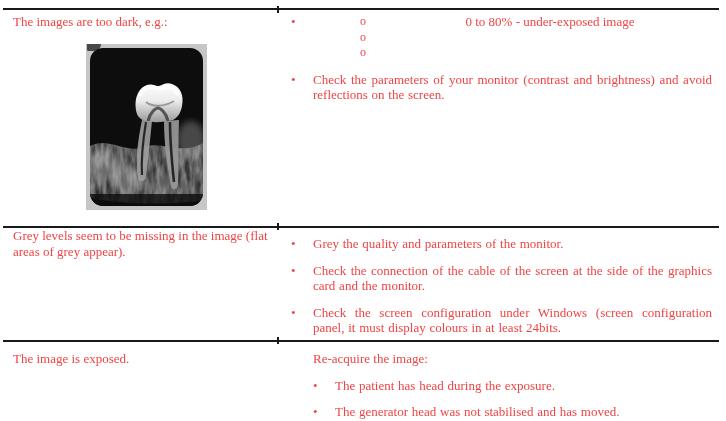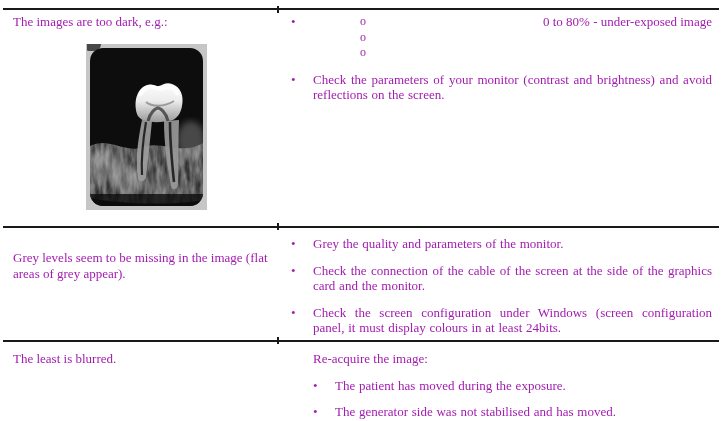--- a/index.html
+++ b/index.html
@@ -4,21 +4,21 @@
 <style>
   html, body { margin:0; padding:0; background:#ffffff; }
   .page {
     position: relative;
     width: 726px;
     height: 421px;
     background: #ffffff;
     font-family: "Liberation Serif", serif;
     font-size: 13px;
     line-height: 15.5px;
-    color: #a21caf;
+    color: #ef4444;
     overflow: hidden;
   }
   .rule {
     position: absolute;
     left: 3px;
     width: 716px;
     height: 2px;
     background: #191919;
   }
   .tick {
@@ -54,21 +54,21 @@
   }
   .intro { padding-left: 35px; margin-bottom: 11px; }
   .sublist { margin-top: 0; }
   .subli { display: flex; }
   .subli .sbullet {
     flex: none;
     margin-left: 47px;
     width: 28px;
     font-size: 12px;
   }
-  .subli .stxt { flex: 1; text-align: right; word-spacing: normal; }
+  .subli .stxt { flex: 1; text-align: center; word-spacing: normal; }
 
   
   .xray-card {
     position: absolute;
     left: 86px;
     top: 36px;
     width: 121px;
     height: 166px;
     background: #c6c6c6;
   }
@@ -176,49 +176,49 @@
         </div>
       </div>
       <div class="li">
         <span class="bullet">•</span>
         <div class="txt">Check the parameters of your monitor (contrast and brightness) and avoid reflections on the screen.</div>
       </div>
     </div>
   </div>
 
   <div class="row" id="row-2" style="top:227px; height:113px;">
-    <div class="problem" style="top:23px;">
+    <div class="problem" style="top:1px;">
       <span>Grey levels seem to be missing in the image (flat areas of grey appear).</span>
     </div>
     <div class="solutions" style="top:9px;">
       <div class="li">
         <span class="bullet">•</span>
         <div class="txt">Grey the quality and parameters of the monitor.</div>
       </div>
       <div class="li">
         <span class="bullet">•</span>
         <div class="txt">Check the connection of the cable of the screen at the side of the graphics card and the monitor.</div>
       </div>
       <div class="li">
         <span class="bullet">•</span>
         <div class="txt">Check the screen configuration under Windows (screen configuration panel, it must display colours in at least 24bits.</div>
       </div>
     </div>
   </div>
 
   <div class="row" id="row-3" style="top:341px; height:80px;">
     <div class="problem" style="top:10px;">
-      <span>The least is blurred.</span>
+      <span>The image is exposed.</span>
     </div>
     <div class="solutions" style="top:10px;">
       <div class="intro">Re-acquire the image:</div>
       <div class="li indent">
         <span class="bullet">•</span>
-        <div class="txt">The patient has moved during the exposure.</div>
+        <div class="txt">The patient has head during the exposure.</div>
       </div>
       <div class="li indent">
         <span class="bullet">•</span>
-        <div class="txt">The generator side was not stabilised and has moved.</div>
+        <div class="txt">The generator head was not stabilised and has moved.</div>
       </div>
     </div>
   </div>
 
 </div>
 
 </body></html>

